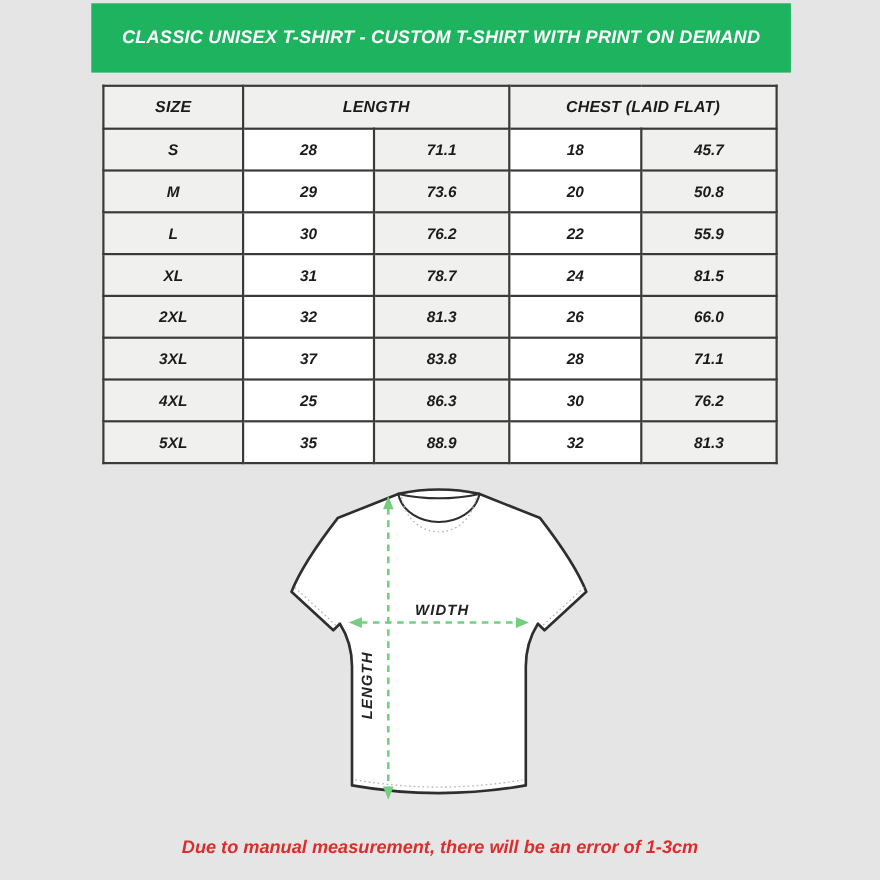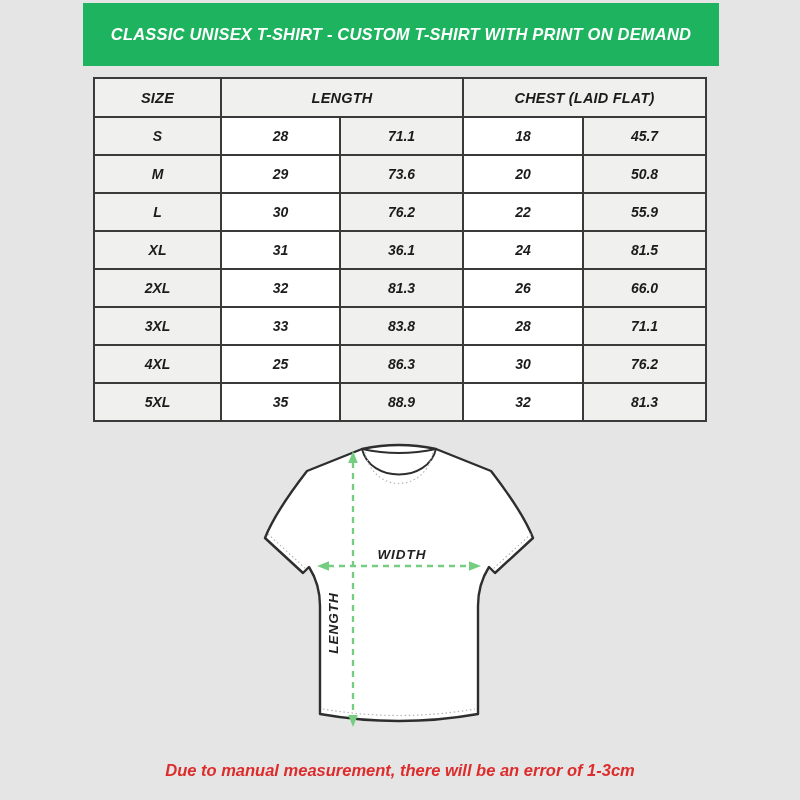--- a/index.html
+++ b/index.html
@@ -96,36 +96,36 @@
       <td class="c-size">L</td>
       <td class="c-in">30</td>
       <td class="c-cm">76.2</td>
       <td class="c-in">22</td>
       <td class="c-cm">55.9</td>
     </tr>
 
     <tr>
       <td class="c-size">XL</td>
       <td class="c-in">31</td>
-      <td class="c-cm">36.1</td>
+      <td class="c-cm">78.7</td>
       <td class="c-in">24</td>
       <td class="c-cm">81.5</td>
     </tr>
 
     <tr>
       <td class="c-size">2XL</td>
       <td class="c-in">32</td>
       <td class="c-cm">81.3</td>
       <td class="c-in">26</td>
       <td class="c-cm">66.0</td>
     </tr>
 
     <tr>
       <td class="c-size">3XL</td>
-      <td class="c-in">33</td>
+      <td class="c-in">37</td>
       <td class="c-cm">83.8</td>
       <td class="c-in">28</td>
       <td class="c-cm">71.1</td>
     </tr>
 
     <tr>
       <td class="c-size">4XL</td>
       <td class="c-in">25</td>
       <td class="c-cm">86.3</td>
       <td class="c-in">30</td>

